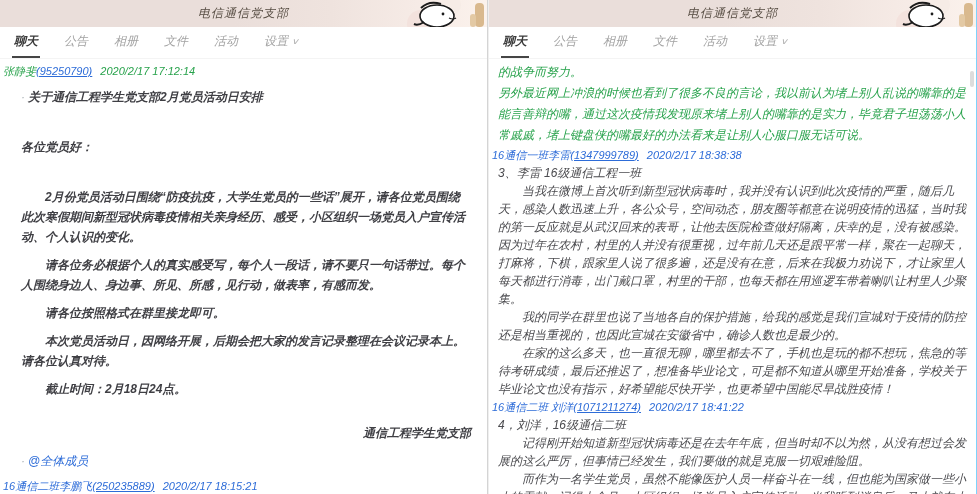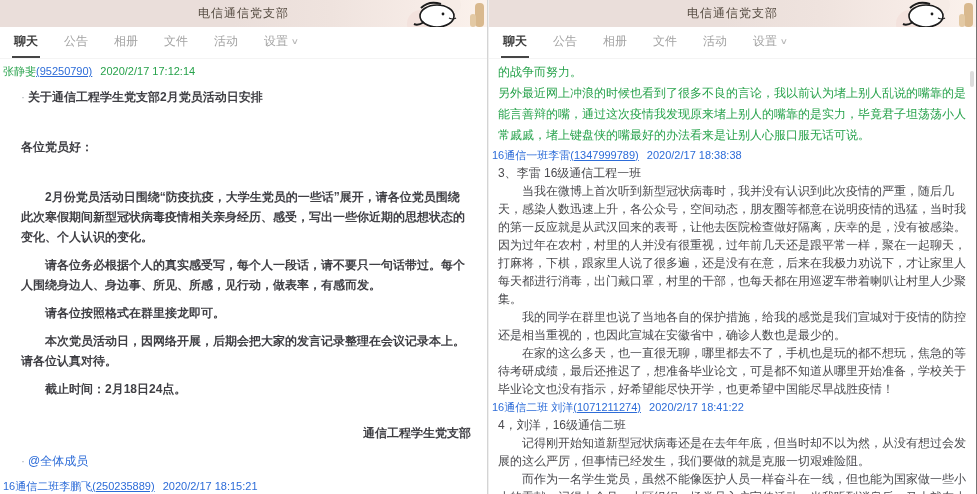--- a/index.html
+++ b/index.html
@@ -1,17 +1,17 @@
 <!DOCTYPE html>
 <html><head>
 <meta charset="utf-8">
 <style>
   html,body{margin:0;padding:0;background:#ffffff;}
   body{width:977px;height:494px;overflow:hidden;font-family:"Liberation Sans",sans-serif;}
-  .app{display:flex;width:977px;height:494px;background:#737373;}
+  .app{display:flex;width:977px;height:494px;background:#7dd3fc;font-style:italic;}
   .panel{position:relative;width:488px;height:494px;background:#ffffff;box-sizing:border-box;overflow:hidden;}
   .panel.left{border-right:1px solid #d4d4d4;}
   .panel.right{border-left:1px solid #efefef;}
 
   
   .titlebar{position:relative;height:27px;background:linear-gradient(90deg,#eadeda 0%,#eadeda 48%,#efe3de 68%,#f7ece7 88%,#fbf2ec 100%);display:flex;align-items:center;justify-content:center;}
   .titlebar .title{font-size:12px;color:#574d43;letter-spacing:1px;}
   .deco{position:absolute;right:0;top:0;height:27px;width:96px;}
 
   
@@ -83,21 +83,21 @@
       <div class="sender">
         <span class="green">张静斐</span><span class="uid">(95250790)</span>
         <span class="green time">2020/2/17 17:12:14</span>
       </div>
 
       <div class="notice">
         <p><span class="bullet">·</span><span>关于通信工程学生党支部2月党员活动日安排</span></p>
         <div class="gap"></div>
         <p>各位党员好：</p>
         <div class="gap"></div>
-        <p class="indent">2月份党员活动日围绕“防疫抗疫，大学生党员的一些话”展开，请各位党员围绕此次寒假期间新型冠状病毒疫情相关亲身经历、感受，写出一些你近期的思想状态的变化、个人认识的变化。</p>
+        <p class="indent">2月份党员活动日围绕“防疫抗疫，大学生党员的一些话”展开，请各位党员围绕此次寒假期间新型冠状病毒疫情相关亲身经历、感受，小区组织一场党员入户宣传活动、个人认识的变化。</p>
         <p class="indent">请各位务必根据个人的真实感受写，每个人一段话，请不要只一句话带过。每个人围绕身边人、身边事、所见、所感，见行动，做表率，有感而发。</p>
         <p class="indent">请各位按照格式在群里接龙即可。</p>
         <p class="indent">本次党员活动日，因网络开展，后期会把大家的发言记录整理在会议记录本上。请各位认真对待。</p>
         <p class="indent">截止时间：2月18日24点。</p>
         <div class="gap-s"></div>
         <p class="center">通信工程学生党支部</p>
         <p><span class="bullet">·</span><span class="mention">@全体成员</span></p>
       </div>
 
       <div class="sender">

